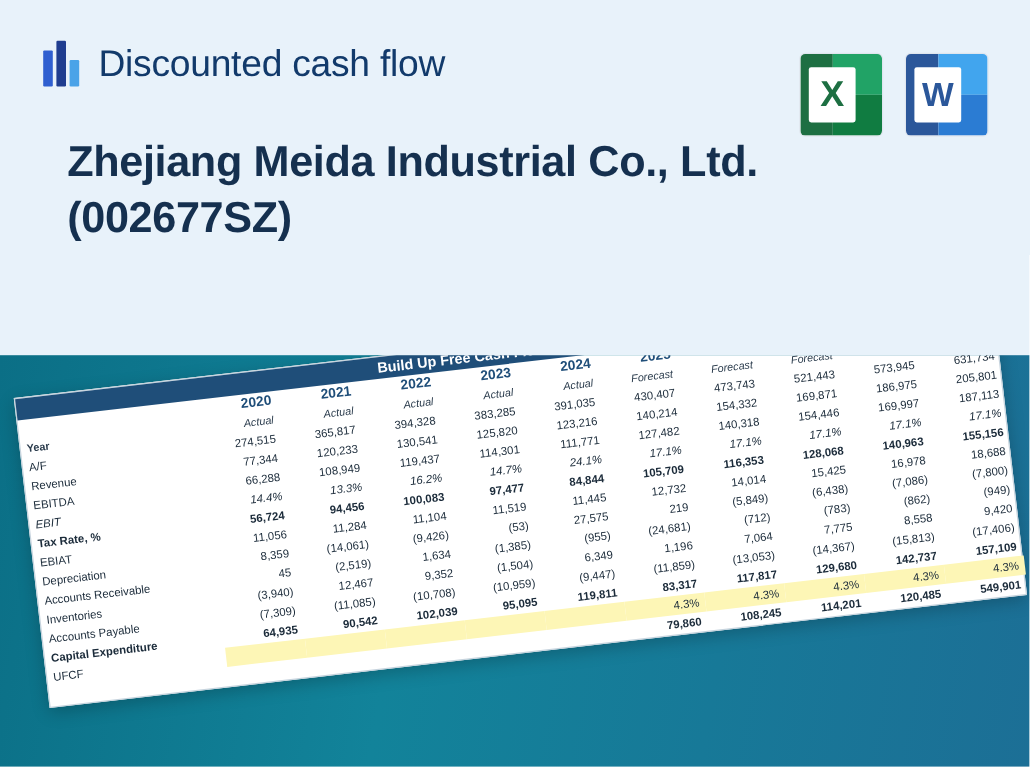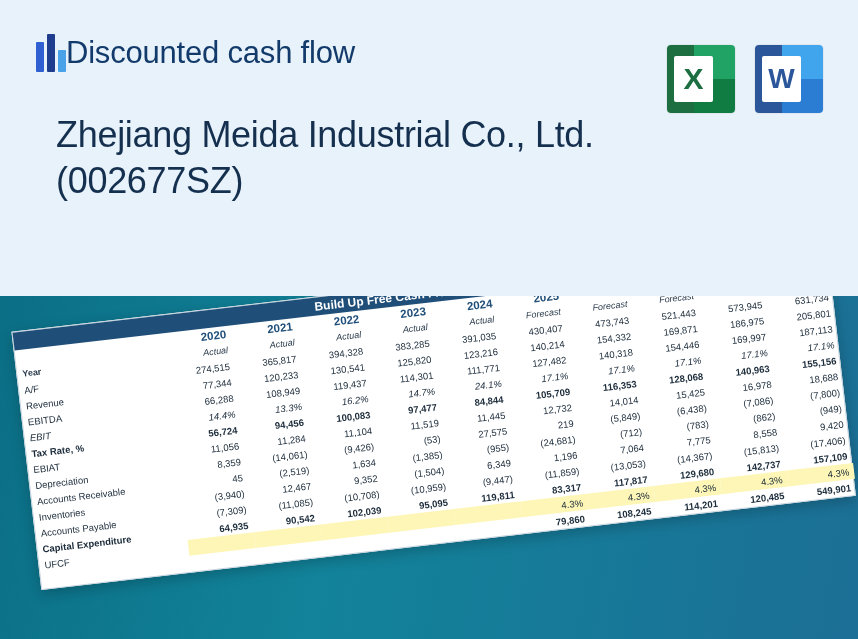--- a/index.html
+++ b/index.html
@@ -15,41 +15,41 @@
   
   .header {
     position: absolute;
     left: 0; top: 0;
     width: 858px; height: 296px;
     background: #e8f2fa;
   }
   .logo-wrap {
     position: absolute;
     left: 36px; top: 34px;
-    display: flex; align-items: center; 
+    display: flex; align-items: center; gap: 16px;
   }
   .logo-mark { width: 30px; height: 38px; position: relative; }
   .logo-mark i { position: absolute; bottom: 0; display: block; border-radius: 1px; }
   .logo-mark i:nth-child(1) { left: 0; width: 8px; height: 30px; background: #2f5fd0; }
   .logo-mark i:nth-child(2) { left: 11px; width: 8px; height: 38px; background: #1f3d8f; }
   .logo-mark i:nth-child(3) { left: 22px; width: 8px; height: 22px; background: #4aa3e8; }
   .logo-text {
     font-size: 31px;
     color: #123a6b;
     font-weight: 400;
     letter-spacing: -0.2px;
     white-space: nowrap;
   }
 
   .company-title {
     position: absolute;
     left: 56px; top: 112px;
     width: 620px;
     font-size: 36px;
-    font-weight: normal;
+    font-weight: bold;
     color: #15304f;
     line-height: 1.28;
     letter-spacing: -0.3px;
   }
 
   
   .office-icons {
     position: absolute;
     right: 34px; top: 44px;
     display: flex; gap: 18px;

